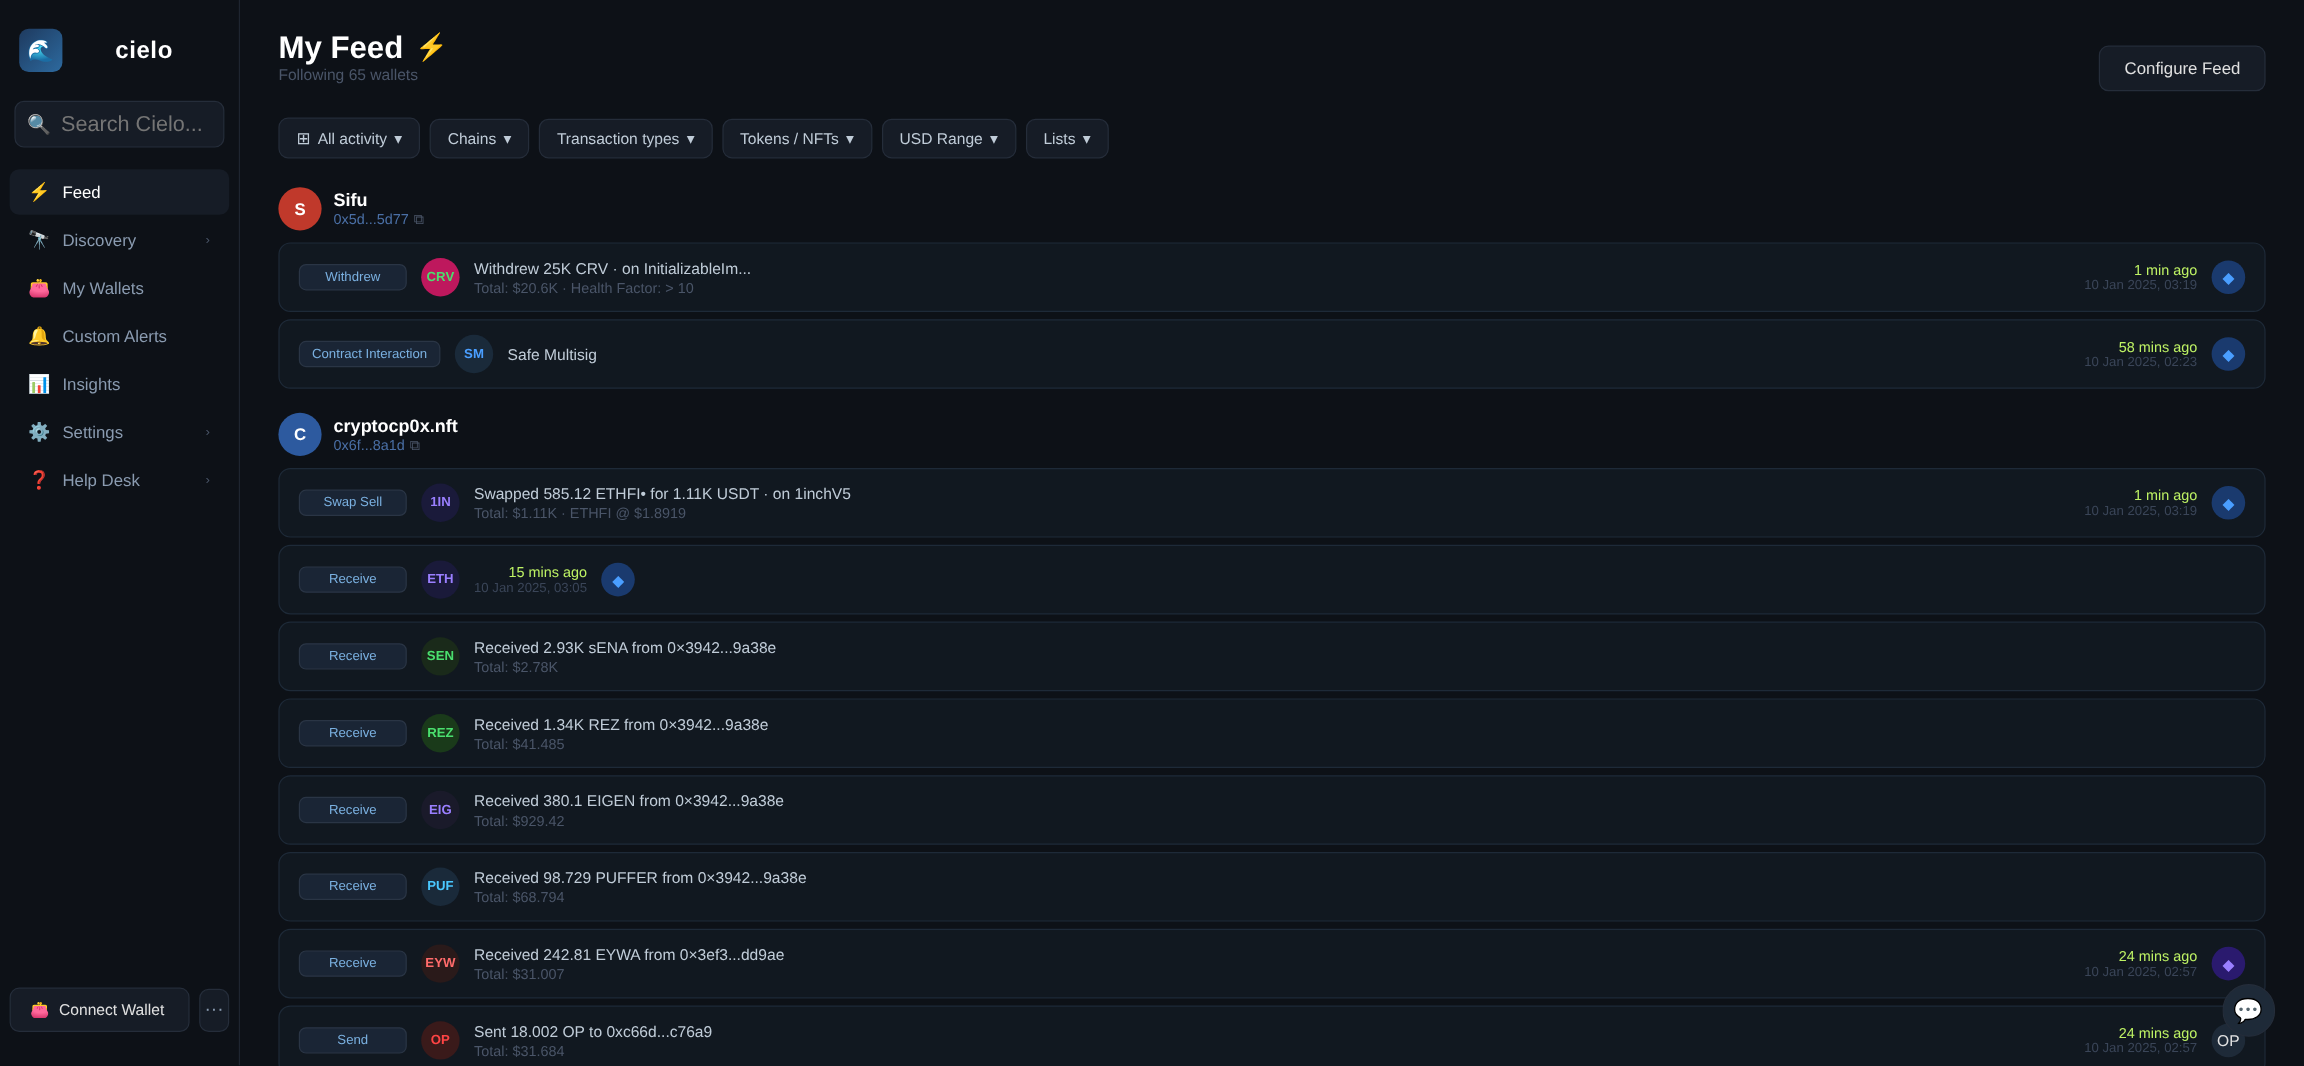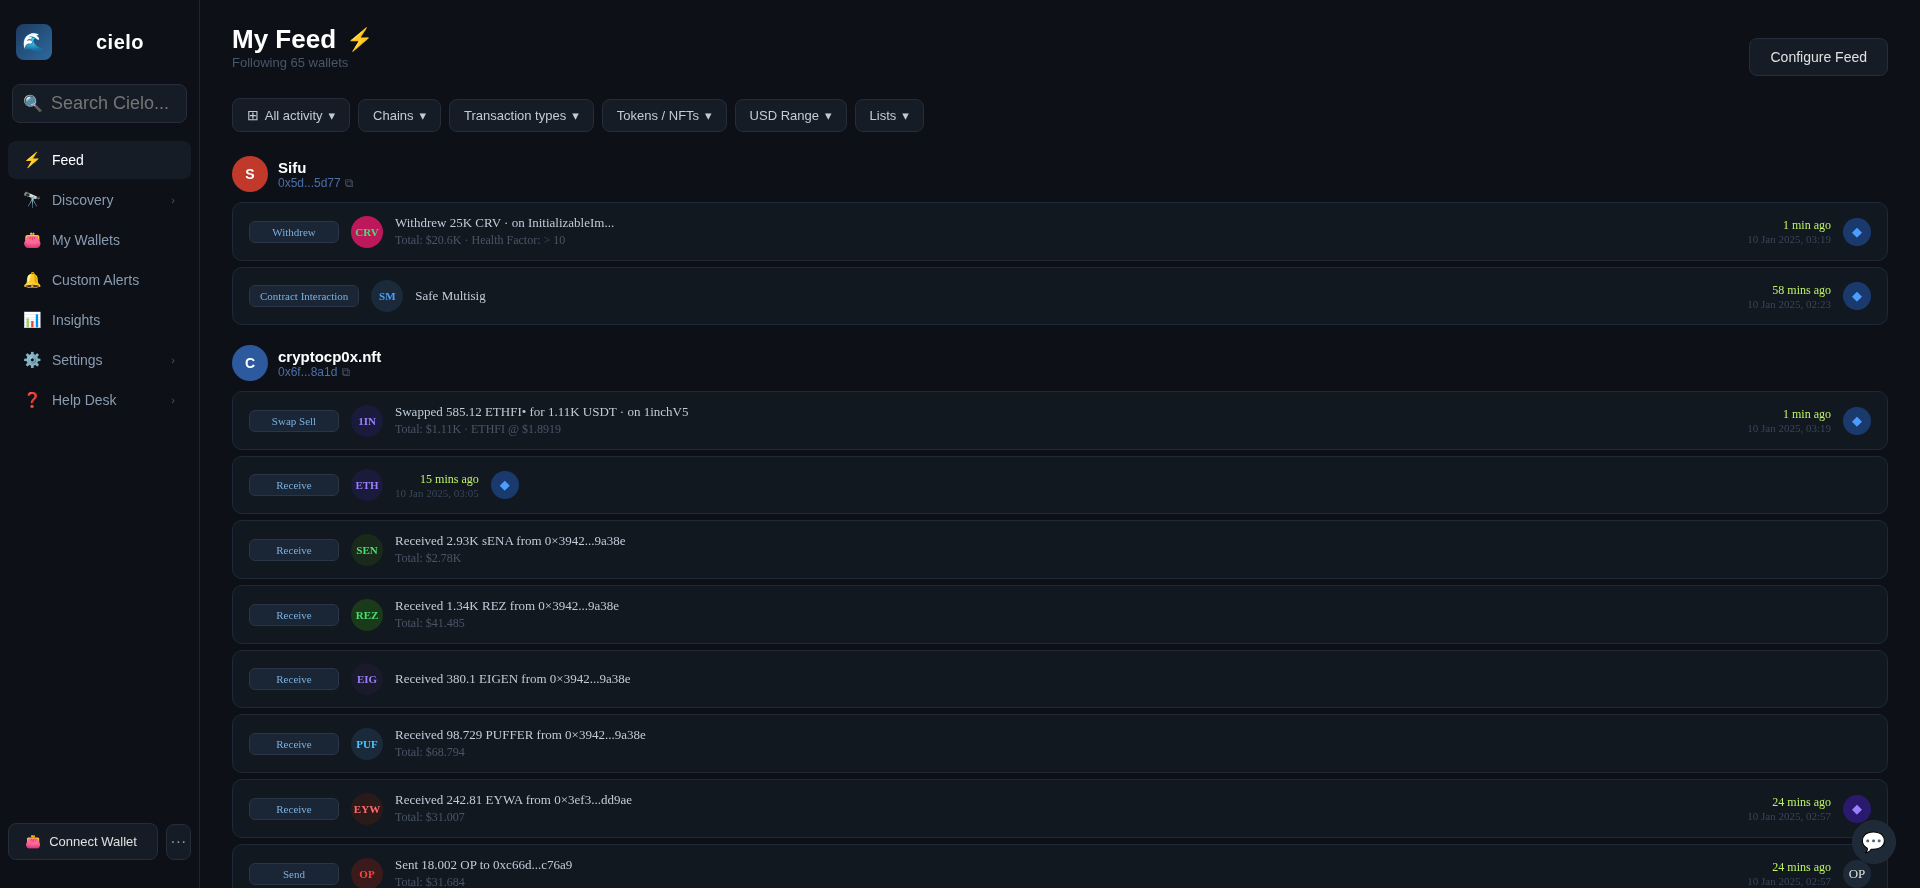--- a/index.html
+++ b/index.html
@@ -272,21 +272,20 @@
     
     .activity-card {
       background: #111820;
       border: 1px solid #1e2a38;
       border-radius: 10px;
       padding: 12px 16px;
       display: flex;
       align-items: center;
       gap: 12px;
       margin-bottom: 6px;
-      font-family: Liberation Serif, serif;
     }
 
     .activity-badge {
       background: #1e2530;
       border: 1px solid #2a3545;
       color: #8a9bb0;
       padding: 4px 10px;
       border-radius: 6px;
       font-size: 11px;
       white-space: nowrap;
@@ -577,20 +576,21 @@
           <div class="activity-desc">
       <div class="activity-main">Received 1.34K REZ from 0×3942...9a38e</div>
       <div class="activity-sub">Total: $41.485</div>
     </div>
         </div>
         <div class="activity-card">
           <div class="activity-badge badge-receive">Receive</div>
           <div class="token-icon" style="background: rgb(26, 26, 42); color: rgb(154, 127, 255);">EIG</div>
           <div class="activity-desc">
       <div class="activity-main">Received 380.1 EIGEN from 0×3942...9a38e</div>
+      <div class="activity-sub">Total: $929.42</div>
     </div>
         </div>
         <div class="activity-card">
           <div class="activity-badge badge-receive">Receive</div>
           <div class="token-icon" style="background: rgb(26, 42, 58); color: rgb(74, 200, 255);">PUF</div>
           <div class="activity-desc">
       <div class="activity-main">Received 98.729 PUFFER from 0×3942...9a38e</div>
       <div class="activity-sub">Total: $68.794</div>
     </div>
         </div>

